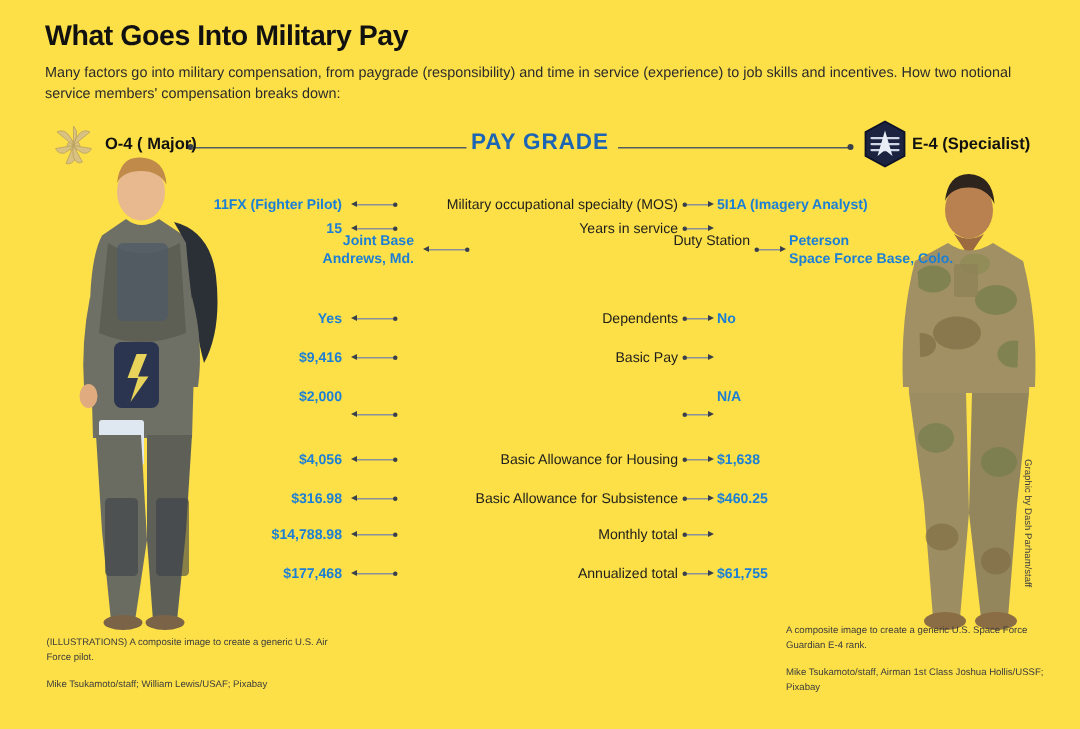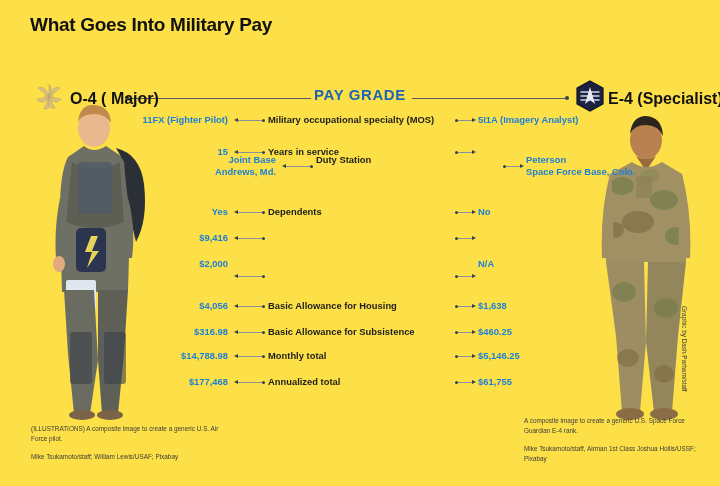--- a/index.html
+++ b/index.html
@@ -43,21 +43,21 @@
   #grade-row {
     position: absolute;
     left: 0;
     top: 84px;
     width: 720px;
     height: 28px;
   }
   .grade-label {
     position: absolute;
     top: 6px;
-    font-size: 16px;
+    font-size: 11px;
     font-weight: bold;
     color: #111111;
     white-space: nowrap;
   }
   #grade-left-label { left: 70px; }
   #grade-right-label { left: 608px; }
   #paygrade-heading {
     position: absolute;
     left: 0;
     right: 0;
@@ -139,25 +139,24 @@
     color: #1c7fd6;
     line-height: 1.28;
   }
   .val-left  { left: 120px; width: 108px; text-align: right; }
   .val-right { left: 478px; width: 130px; text-align: left; }
   .label {
     position: absolute;
     left: 268px;
     width: 184px;
     top: 0;
-    text-align: left;
+    text-align: right;
     font-size: 9.4px;
     color: #1d1d1d;
     line-height: 1.3;
-    font-weight: bold;
   }
   .conn {
     position: absolute;
     height: 1px;
     background: #8a9099;
   }
   .conn-left  { left: 238px; width: 26px; }
   .conn-right { left: 456px; width: 18px; }
   .arrow {
     position: absolute;
@@ -197,20 +196,21 @@
     transform: rotate(90deg);
     transform-origin: left top;
   }
 </style>
 </head>
 <body>
 
 <div id="page">
 
   <div id="title">What Goes Into Military Pay</div>
+  <div id="deck">Many factors go into military compensation, from paygrade (responsibility) and time in service (experience) to job skills and incentives. How two notional service members' compensation breaks down:</div>
 
   <div id="grade-row">
     <div id="grade-dot-left" class="grade-dot"></div>
     <div id="grade-line-left"></div>
     <div id="paygrade-heading">PAY GRADE</div>
     <div id="grade-line-right"></div>
     <div id="grade-dot-right" class="grade-dot"></div>
     <div id="grade-left-label" class="grade-label">O-4 ( Major)</div>
     <div id="grade-right-label" class="grade-label">E-4 (Specialist)</div>
   </div>
@@ -285,21 +285,21 @@
         <ellipse cx="72" cy="262" rx="10" ry="9" fill="#7e6a42"></ellipse>
       </g>
       <path d="M18 62 Q8 100 10 146 L22 146 L20 72 Z" fill="#a09063"></path>
       <path d="M90 62 Q100 100 98 146 L86 146 L88 72 Z" fill="#a09063"></path>
       <ellipse cx="38" cy="302" rx="14" ry="6" fill="#8a6d44"></ellipse>
       <ellipse cx="72" cy="302" rx="14" ry="6" fill="#8a6d44"></ellipse>
     </g>
   </svg>
 
   <div id="rows">
-      <div class="row" style="position: absolute; top: 0px; height: 18px;">
+      <div class="row" style="position: absolute; top: 16px; height: 18px;">
         <div class="val val-left">11FX (Fighter Pilot)</div>
         <div class="label">Military occupational specialty (MOS)</div>
         <div class="val val-right">5I1A (Imagery Analyst)</div>
         <div class="conn conn-left" style="top: 6px;"></div>
         <div class="conn conn-right" style="top: 6px;"></div>
         <div class="arrow arrow-left" style="top: 4px;"></div>
         <div class="arrow arrow-right" style="top: 4px;"></div>
         <div class="dot" style="left: 262px; top: 4.5px;"></div>
         <div class="dot" style="left: 455px; top: 4.5px;"></div>
       </div>
@@ -330,20 +330,21 @@
         <div class="val val-right">No</div>
         <div class="conn conn-left" style="top: 6px;"></div>
         <div class="conn conn-right" style="top: 6px;"></div>
         <div class="arrow arrow-left" style="top: 4px;"></div>
         <div class="arrow arrow-right" style="top: 4px;"></div>
         <div class="dot" style="left: 262px; top: 4.5px;"></div>
         <div class="dot" style="left: 455px; top: 4.5px;"></div>
       </div>
       <div class="row" style="position: absolute; top: 118px; height: 18px;">
         <div class="val val-left">$9,416</div>
+        <div class="label">Basic Pay</div>
         <div class="conn conn-left" style="top: 6px;"></div>
         <div class="conn conn-right" style="top: 6px;"></div>
         <div class="arrow arrow-left" style="top: 4px;"></div>
         <div class="arrow arrow-right" style="top: 4px;"></div>
         <div class="dot" style="left: 262px; top: 4.5px;"></div>
         <div class="dot" style="left: 455px; top: 4.5px;"></div>
       </div>
       <div class="row" style="position: absolute; top: 144px; height: 42px;">
         <div class="val val-left">$2,000</div>
         <div class="val val-right">N/A</div>
@@ -372,21 +373,20 @@
         <div class="conn conn-left" style="top: 6px;"></div>
         <div class="conn conn-right" style="top: 6px;"></div>
         <div class="arrow arrow-left" style="top: 4px;"></div>
         <div class="arrow arrow-right" style="top: 4px;"></div>
         <div class="dot" style="left: 262px; top: 4.5px;"></div>
         <div class="dot" style="left: 455px; top: 4.5px;"></div>
       </div>
       <div class="row" style="position: absolute; top: 236px; height: 18px; padding-left: 27px;">
         <div class="val val-left">$14,788.98</div>
         <div class="label">Monthly total</div>
-        <div class="val val-right">$5,146.25</div>
         <div class="conn conn-left" style="top: 6px;"></div>
         <div class="conn conn-right" style="top: 6px;"></div>
         <div class="arrow arrow-left" style="top: 4px;"></div>
         <div class="arrow arrow-right" style="top: 4px;"></div>
         <div class="dot" style="left: 262px; top: 4.5px;"></div>
         <div class="dot" style="left: 455px; top: 4.5px;"></div>
       </div>
       <div class="row" style="position: absolute; top: 262px; height: 18px;">
         <div class="val val-left">$177,468</div>
         <div class="label">Annualized total</div>

